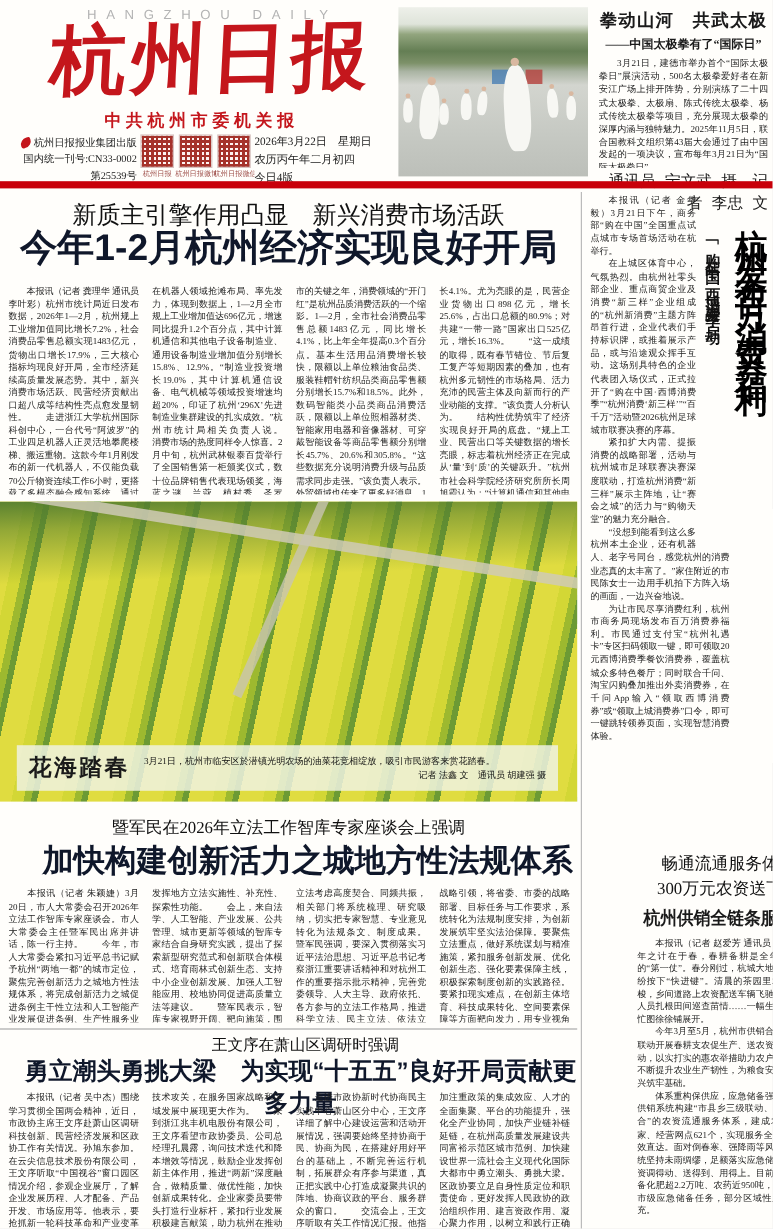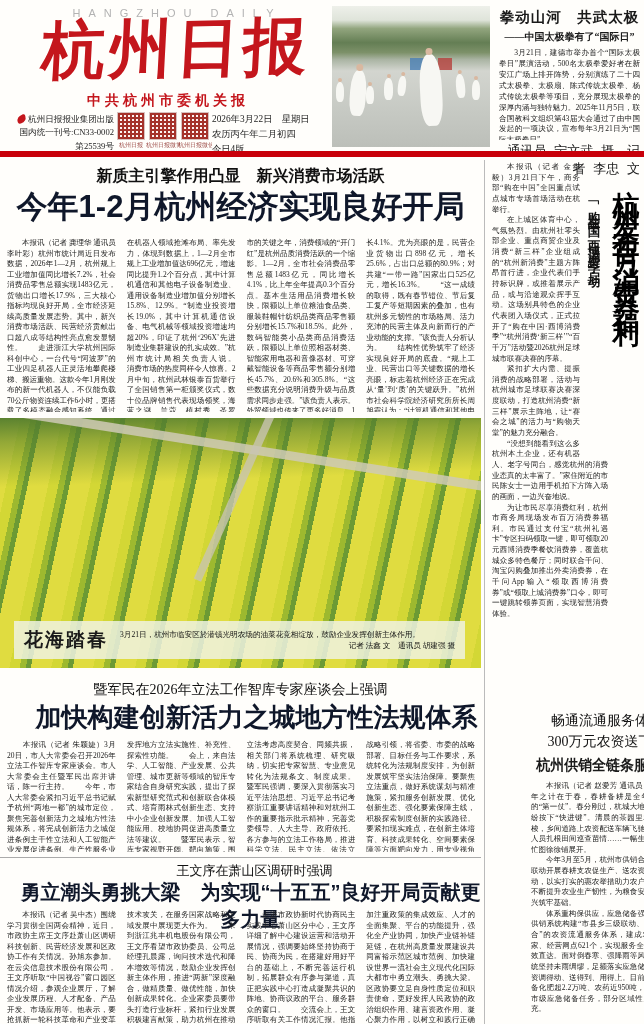--- a/index.html
+++ b/index.html
@@ -51,21 +51,21 @@
   .red-rule { position:absolute; top:151px; left:0; width:644px; height:6px; background:#c8000a; }
 
   
   .kicker { text-align:center; font-weight:400; color:#111; }
   .headline { text-align:center; font-weight:900; color:#0f172a; font-family:"Liberation Sans",sans-serif; }
   .cols { display:flex; gap:11px; overflow:hidden; }
   .col { flex:1; font-size:7.5px; line-height:1.4; text-align:justify; overflow:hidden; color:#222; }
   .hairline { position:absolute; left:0; width:481px; border-top:1px solid #aaa; }
 
   
-  .eco-kicker { position:absolute; top:166px; left:0; width:481px; font-size:16px; font-weight:700; }
+  .eco-kicker { position:absolute; top:166px; left:0; width:481px; font-size:20px; font-weight:400; }
   .eco-headline { position:absolute; top:186px; left:0; width:481px; font-size:31px; letter-spacing:0; }
   .eco-cols { position:absolute; top:238px; left:7px; width:468px; height:174px; }
 
   
   .field-photo { position:absolute; top:418px; left:0; width:481px; height:250px; overflow:hidden;
     background:repeating-linear-gradient(102deg,#e0dc40 0 20px,#d3d735 20px 30px,#9db92f 30px 36px,#6c9a34 36px 41px); }
   .field-shade { position:absolute; inset:0;
     background:linear-gradient(178deg,rgba(83,125,47,.95) 0%,rgba(83,125,47,.55) 9%,rgba(83,125,47,0) 26%); }
   .road1 { position:absolute; top:30px; left:-40px; width:620px; height:9px; background:#cfcab6;
     transform:rotate(9deg); opacity:.85; }
@@ -162,21 +162,21 @@
     <div class="col">长4.1%。尤为亮眼的是，民营企业货物出口898亿元，增长25.6%，占出口总额的80.9%；对共建“一带一路”国家出口525亿元，增长16.3%。　　“这一成绩的取得，既有春节错位、节后复工复产等短期因素的叠加，也有杭州多元韧性的市场格局、活力充沛的民营主体及向新而行的产业动能的支撑。”该负责人分析认为。　　结构性优势筑牢了经济实现良好开局的底盘。“规上工业、民营出口等关键数据的增长亮眼，标志着杭州经济正在完成从‘量’到‘质’的关键跃升。”杭州市社会科学院经济研究所所长周旭霞认为：“计算机通信和其他电子设备制造业投资增长69.2%、高新技术产品出口增长21.2%等指标，凸显新质生产力对经济增长的主引擎作用。”</div>
   </div>
 
   <div class="field-photo">
     <div class="field-shade"></div>
     <div class="road1"></div>
     <div class="road2"></div>
     <div class="caption-box">
       <div class="caption-title">花海踏春</div>
       <div class="caption-right">
-        <div>3月21日，杭州市临安区於潜镇光明农场的油菜花竞相绽放，鼓励企业发挥创新主体作用。</div>
+        <div>3月21日，杭州市临安区於潜镇光明农场的油菜花竞相绽放，吸引市民游客来赏花踏春。</div>
         <div class="caption-byline">记者 法鑫 文　通讯员 胡建强 摄</div>
       </div>
     </div>
   </div>
 
   <div class="kicker leg-kicker">暨军民在2026年立法工作智库专家座谈会上强调</div>
   <div class="headline leg-headline">加快构建创新活力之城地方性法规体系</div>
   <div class="cols leg-cols">
     <div class="col">　　本报讯（记者 朱颖婕）3月20日，市人大常委会召开2026年立法工作智库专家座谈会。市人大常委会主任暨军民出席并讲话，陈一行主持。　　今年，市人大常委会紧扣习近平总书记赋予杭州“两地一都”的城市定位，聚焦完善创新活力之城地方性法规体系，将完成创新活力之城促进条例主干性立法和人工智能产业发展促进条例、生产性服务业促进条例、城市更新条例、国土空间规划条例、机关运行资产管理条例等小切口立法，切实</div>
     <div class="col">发挥地方立法实施性、补充性、探索性功能。　　会上，来自法学、人工智能、产业发展、公共管理、城市更新等领域的智库专家结合自身研究实践，提出了探索新型研究范式和创新联合体模式、培育雨林式创新生态、支持中小企业创新发展、加强人工智能应用、校地协同促进高质量立法等建议。　　暨军民表示，智库专家视野开阔、靶向施策，围绕“1+6”重点立法项目深入思考、精准建言，与市人大常委会的</div>

